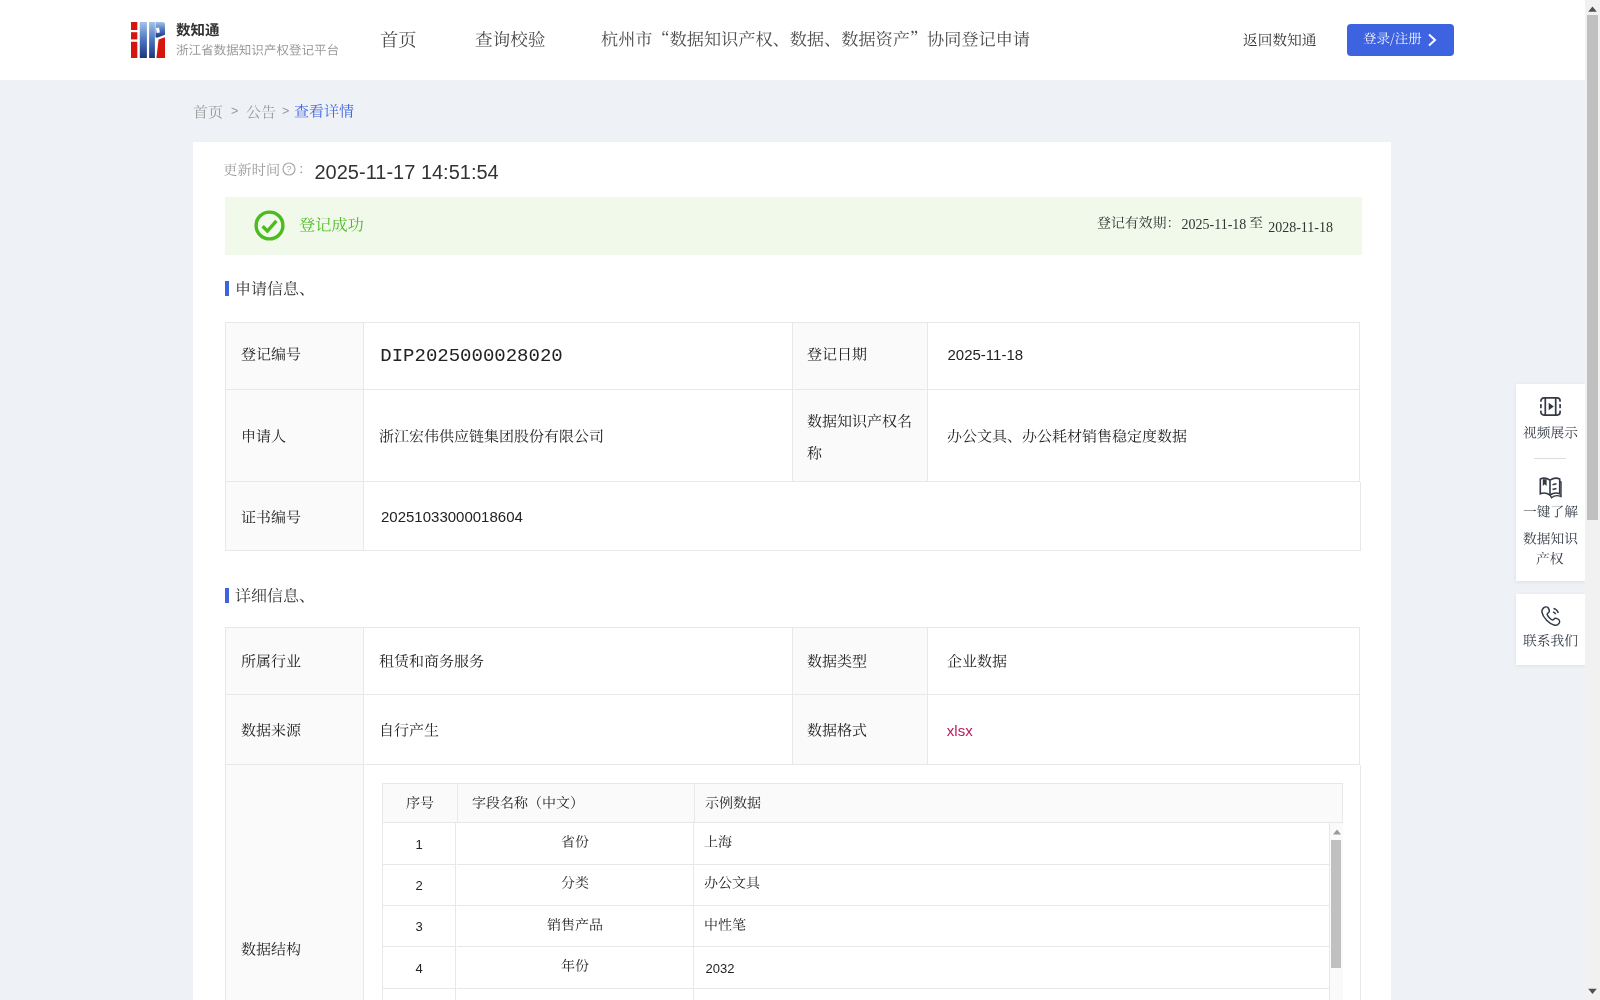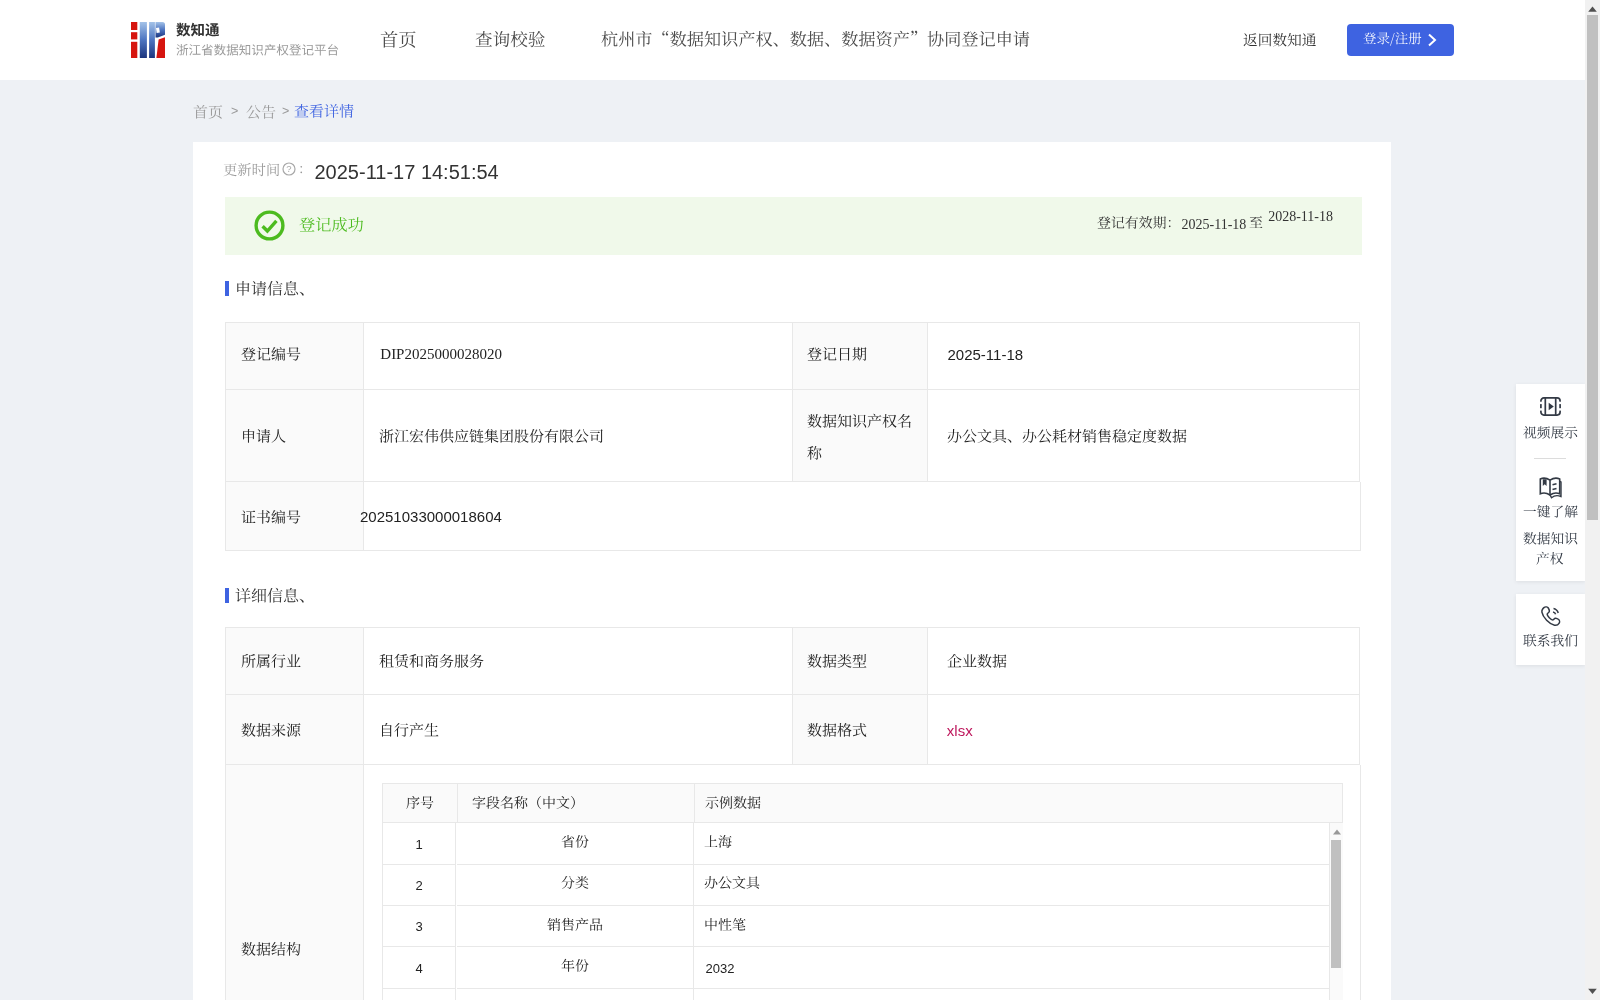--- a/index.html
+++ b/index.html
@@ -324,21 +324,21 @@
       <use href="#g62" x="4000"></use>
       <use href="#g57" x="5000"></use>
     </g>
   </svg>
 <div style="position:absolute;left:1181.5px;top:217.6px;font-family:'Liberation Serif',serif;font-size:14px;font-weight:400;color:#333;line-height:1;white-space:pre">2025-11-18</div>
 <svg style="position:absolute;left:1249.3px;top:213.9px" width="16" height="21" viewBox="0 0 16 21">
     <g fill="#333" transform="translate(0,13.68) scale(0.013900,-0.013900)">
       <use href="#g63" x="0"></use>
     </g>
   </svg>
-<div style="position:absolute;left:1268.2px;top:210px;font-family:'Liberation Serif',serif;font-size:14px;font-weight:400;color:#333;line-height:1;white-space:pre">2028-11-18</div>
+<div style="position:absolute;left:1268.2px;top:221px;font-family:'Liberation Serif',serif;font-size:14px;font-weight:400;color:#333;line-height:1;white-space:pre">2028-11-18</div>
 <div style="position:absolute;left:225px;top:281px;width:4px;height:15px;background:#3e63e1"></div>
 <svg style="position:absolute;left:235.3px;top:279.3px" width="67" height="24" viewBox="0 0 67 24">
     <g fill="#333" transform="translate(0,15.44) scale(0.016000,-0.016000)">
       <use href="#g39" x="0"></use>
       <use href="#g40" x="1000"></use>
       <use href="#g64" x="2000"></use>
       <use href="#g65" x="3000"></use>
     </g>
   </svg>
 <svg style="position:absolute;left:299px;top:279.3px" width="19" height="24" viewBox="0 0 19 24">
@@ -371,21 +371,21 @@
 <div style="position:absolute;left:225px;top:481.5px;width:138.5px;height:69.5px;box-sizing:border-box;background:#fafafa;border-right:1px solid #e8e8e8;border-bottom:1px solid #e8e8e8;border-left:1px solid #e8e8e8;"></div>
 <div style="position:absolute;left:363.5px;top:481.5px;width:997.0px;height:69.5px;box-sizing:border-box;border-right:1px solid #e8e8e8;border-bottom:1px solid #e8e8e8;"></div>
 <svg style="position:absolute;left:240.7px;top:345px" width="63" height="22" viewBox="0 0 63 22">
     <g fill="#222" transform="translate(0,14.6) scale(0.015000,-0.015000)">
       <use href="#g37" x="0"></use>
       <use href="#g38" x="1000"></use>
       <use href="#g67" x="2000"></use>
       <use href="#g68" x="3000"></use>
     </g>
   </svg>
-<div style="position:absolute;left:380.3px;top:346.6px;font-family:Liberation Serif, serif;font-size:15px;font-weight:400;color:#222;line-height:1;white-space:pre">DIP2025000028020</div>
+<div style="position:absolute;left:380.3px;top:346.6px;font-family:Liberation Mono, monospace;font-size:19px;font-weight:400;color:#222;line-height:1;white-space:pre">DIP2025000028020</div>
 <svg style="position:absolute;left:807.3px;top:345px" width="63" height="22" viewBox="0 0 63 22">
     <g fill="#222" transform="translate(0,14.6) scale(0.015000,-0.015000)">
       <use href="#g37" x="0"></use>
       <use href="#g38" x="1000"></use>
       <use href="#g69" x="2000"></use>
       <use href="#g62" x="3000"></use>
     </g>
   </svg>
 <div style="position:absolute;left:947.5px;top:346.6px;font-family:'Liberation Sans',sans-serif;font-size:15px;font-weight:400;color:#222;line-height:1;white-space:pre">2025-11-18</div>
 <svg style="position:absolute;left:240.7px;top:426.6px" width="48" height="22" viewBox="0 0 48 22">
@@ -451,21 +451,21 @@
     </g>
   </svg>
 <svg style="position:absolute;left:240.7px;top:507.8px" width="63" height="22" viewBox="0 0 63 22">
     <g fill="#222" transform="translate(0,14.6) scale(0.015000,-0.015000)">
       <use href="#g96" x="0"></use>
       <use href="#g97" x="1000"></use>
       <use href="#g67" x="2000"></use>
       <use href="#g68" x="3000"></use>
     </g>
   </svg>
-<div style="position:absolute;left:360px;top:508.8px;font-family:'Liberation Sans',sans-serif;font-size:15px;font-weight:400;color:#222;line-height:1;white-space:pre">20251033000018604</div>
+<div style="position:absolute;left:381px;top:508.8px;font-family:'Liberation Sans',sans-serif;font-size:15px;font-weight:400;color:#222;line-height:1;white-space:pre">20251033000018604</div>
 <div style="position:absolute;left:225px;top:626.5px;width:138.5px;height:68.5px;box-sizing:border-box;background:#fafafa;border-top:1px solid #e8e8e8;border-right:1px solid #e8e8e8;border-bottom:1px solid #e8e8e8;border-left:1px solid #e8e8e8;"></div>
 <div style="position:absolute;left:363.5px;top:626.5px;width:429.1px;height:68.5px;box-sizing:border-box;border-top:1px solid #e8e8e8;border-right:1px solid #e8e8e8;border-bottom:1px solid #e8e8e8;"></div>
 <div style="position:absolute;left:792.6px;top:626.5px;width:135.10000000000002px;height:68.5px;box-sizing:border-box;background:#fafafa;border-top:1px solid #e8e8e8;border-right:1px solid #e8e8e8;border-bottom:1px solid #e8e8e8;"></div>
 <div style="position:absolute;left:927.7px;top:626.5px;width:432.79999999999995px;height:68.5px;box-sizing:border-box;border-top:1px solid #e8e8e8;border-right:1px solid #e8e8e8;border-bottom:1px solid #e8e8e8;"></div>
 <div style="position:absolute;left:225px;top:695px;width:138.5px;height:70.29999999999995px;box-sizing:border-box;background:#fafafa;border-right:1px solid #e8e8e8;border-bottom:1px solid #e8e8e8;border-left:1px solid #e8e8e8;"></div>
 <div style="position:absolute;left:363.5px;top:695px;width:429.1px;height:70.29999999999995px;box-sizing:border-box;border-right:1px solid #e8e8e8;border-bottom:1px solid #e8e8e8;"></div>
 <div style="position:absolute;left:792.6px;top:695px;width:135.10000000000002px;height:70.29999999999995px;box-sizing:border-box;background:#fafafa;border-right:1px solid #e8e8e8;border-bottom:1px solid #e8e8e8;"></div>
 <div style="position:absolute;left:927.7px;top:695px;width:432.79999999999995px;height:70.29999999999995px;box-sizing:border-box;border-right:1px solid #e8e8e8;border-bottom:1px solid #e8e8e8;"></div>
 <div style="position:absolute;left:225px;top:765.3px;width:138.5px;height:234.70000000000005px;box-sizing:border-box;background:#fafafa;border-right:1px solid #e8e8e8;border-left:1px solid #e8e8e8;"></div>
 <div style="position:absolute;left:363.5px;top:765.3px;width:997.0px;height:234.70000000000005px;box-sizing:border-box;border-right:1px solid #e8e8e8;"></div>

